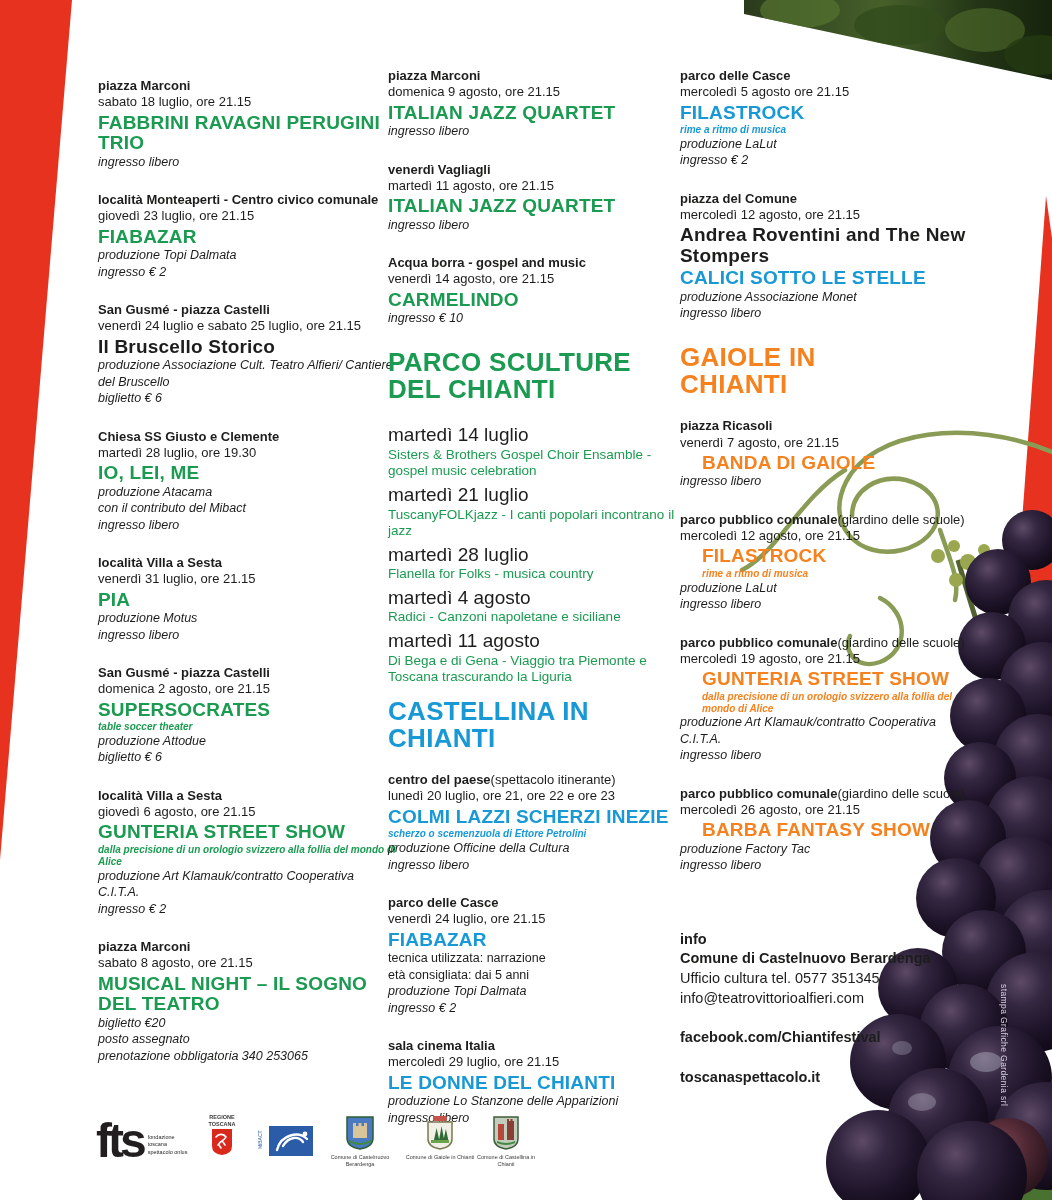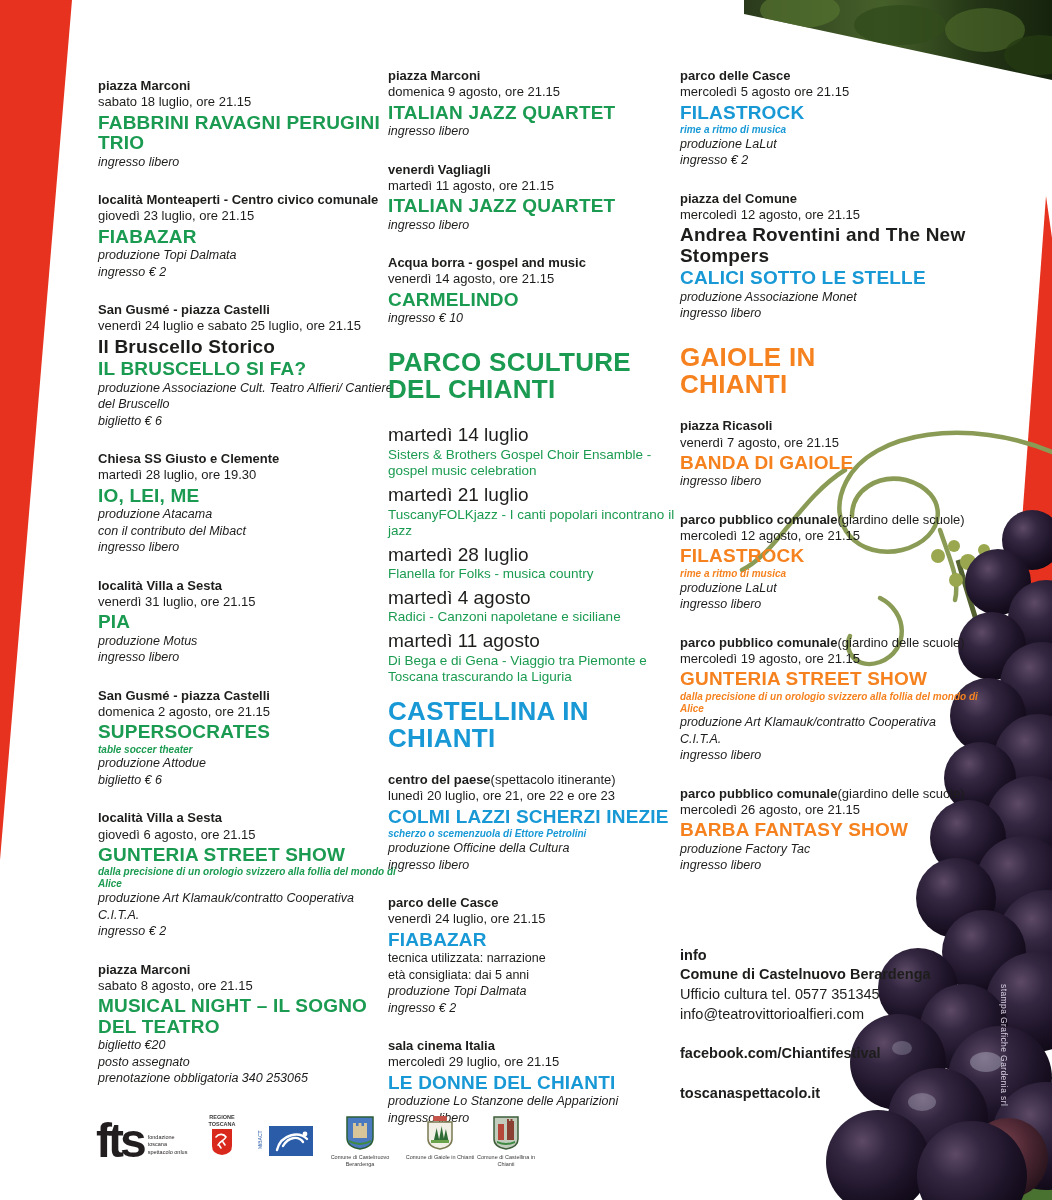--- a/index.html
+++ b/index.html
@@ -3,37 +3,37 @@
 <meta charset="utf-8">
 <style>
   html,body{margin:0;padding:0;background:#ffffff;}
   .page{position:relative;width:1052px;height:1200px;background:#fff;overflow:hidden;
         font-family:"Liberation Sans",sans-serif;color:#1d1d1b;}
   .deco{position:absolute;left:0;top:0;z-index:1;pointer-events:none;}
   .col{position:absolute;z-index:2;}
   #col1{left:98px;top:78px;width:300px;}
   #col2{left:388px;top:68px;width:288px;}
   #col3{left:680px;top:68px;width:300px;}
-  .c-green{color:#1b9b51;} .c-blue{color:#1899d6;} .c-orange{color:#f5821f;}
+  .c-green{color:#1b9b51;} .c-blue{color:#1899d6;} .c-orange{color:#f5821f;margin-left:22px;}
   .sec-header{font-size:26px;font-weight:bold;line-height:1.05;letter-spacing:.3px;
               white-space:pre-line;margin:12px 0 20px;}
   .col .sec-header:first-child{margin-top:0;}
   .event{margin-bottom:22px;}
   .venue{font-size:13px;font-weight:bold;line-height:1.25;}
   .venue .note{font-weight:normal;}
   .date{font-size:13px;line-height:1.25;}
   .pretitle{font-size:19px;font-weight:bold;line-height:1.08;letter-spacing:.2px;margin-top:2px;color:#1d1d1b;}
   .title{font-size:19px;font-weight:bold;line-height:1.08;letter-spacing:.2px;margin-top:2px;}
   .subtitle{font-size:10px;font-weight:bold;font-style:italic;line-height:1.18;margin-top:1px;}
   .detail{font-size:12.5px;line-height:1.32;}
   .detail.it{font-style:italic;}
   .program{margin-bottom:4px;}
   .p-date{font-size:19px;line-height:1.25;margin-top:3px;}
   .p-title{font-size:13.5px;font-weight:normal;line-height:1.22;}
-  .info{margin-top:72px;}
+  .info{margin-top:56px;}
   .info-line{font-size:14.5px;line-height:1.35;}
   .info-line.b{font-weight:bold;}
   .info-line.gap{margin-top:20px;}
   .print-credit{position:absolute;left:999px;top:984px;z-index:4;writing-mode:vertical-rl;
                 font-size:8.5px;letter-spacing:.4px;color:#d6cfdf;}
   .footer{position:absolute;left:96px;top:1110px;width:460px;height:86px;z-index:2;}
   .logo{position:absolute;text-align:center;}
   .lg-caption{font-size:5.5px;line-height:1.3;color:#3a3a3a;}
   .lg-fts{left:0;top:12px;display:flex;text-align:left;}
   .fts-mark{font-size:48px;font-weight:bold;letter-spacing:-4px;line-height:.8;color:#221e1f;}
@@ -152,21 +152,20 @@
         <div class="venue"><span>località Monteaperti - Centro civico comunale</span></div>
         <div class="date">giovedì 23 luglio, ore 21.15</div>
         <div class="title c-green">FIABAZAR</div>
         <div class="detail it">produzione Topi Dalmata</div>
         <div class="detail it">ingresso € 2</div>
       </div>
       <div class="event">
         <div class="venue"><span>San Gusmé - piazza Castelli</span></div>
         <div class="date">venerdì 24 luglio e sabato 25 luglio, ore 21.15</div>
         <div class="pretitle">Il Bruscello Storico</div>
-        <div class="title c-green">IL BRUSCELLO SI FA?</div>
         <div class="detail it">produzione Associazione Cult. Teatro Alfieri/ Cantiere del Bruscello</div>
         <div class="detail it">biglietto € 6</div>
       </div>
       <div class="event">
         <div class="venue"><span>Chiesa SS Giusto e Clemente</span></div>
         <div class="date">martedì 28 luglio, ore 19.30</div>
         <div class="title c-green">IO, LEI, ME</div>
         <div class="detail it">produzione Atacama</div>
         <div class="detail it">con il contributo del Mibact</div>
         <div class="detail it">ingresso libero</div>

